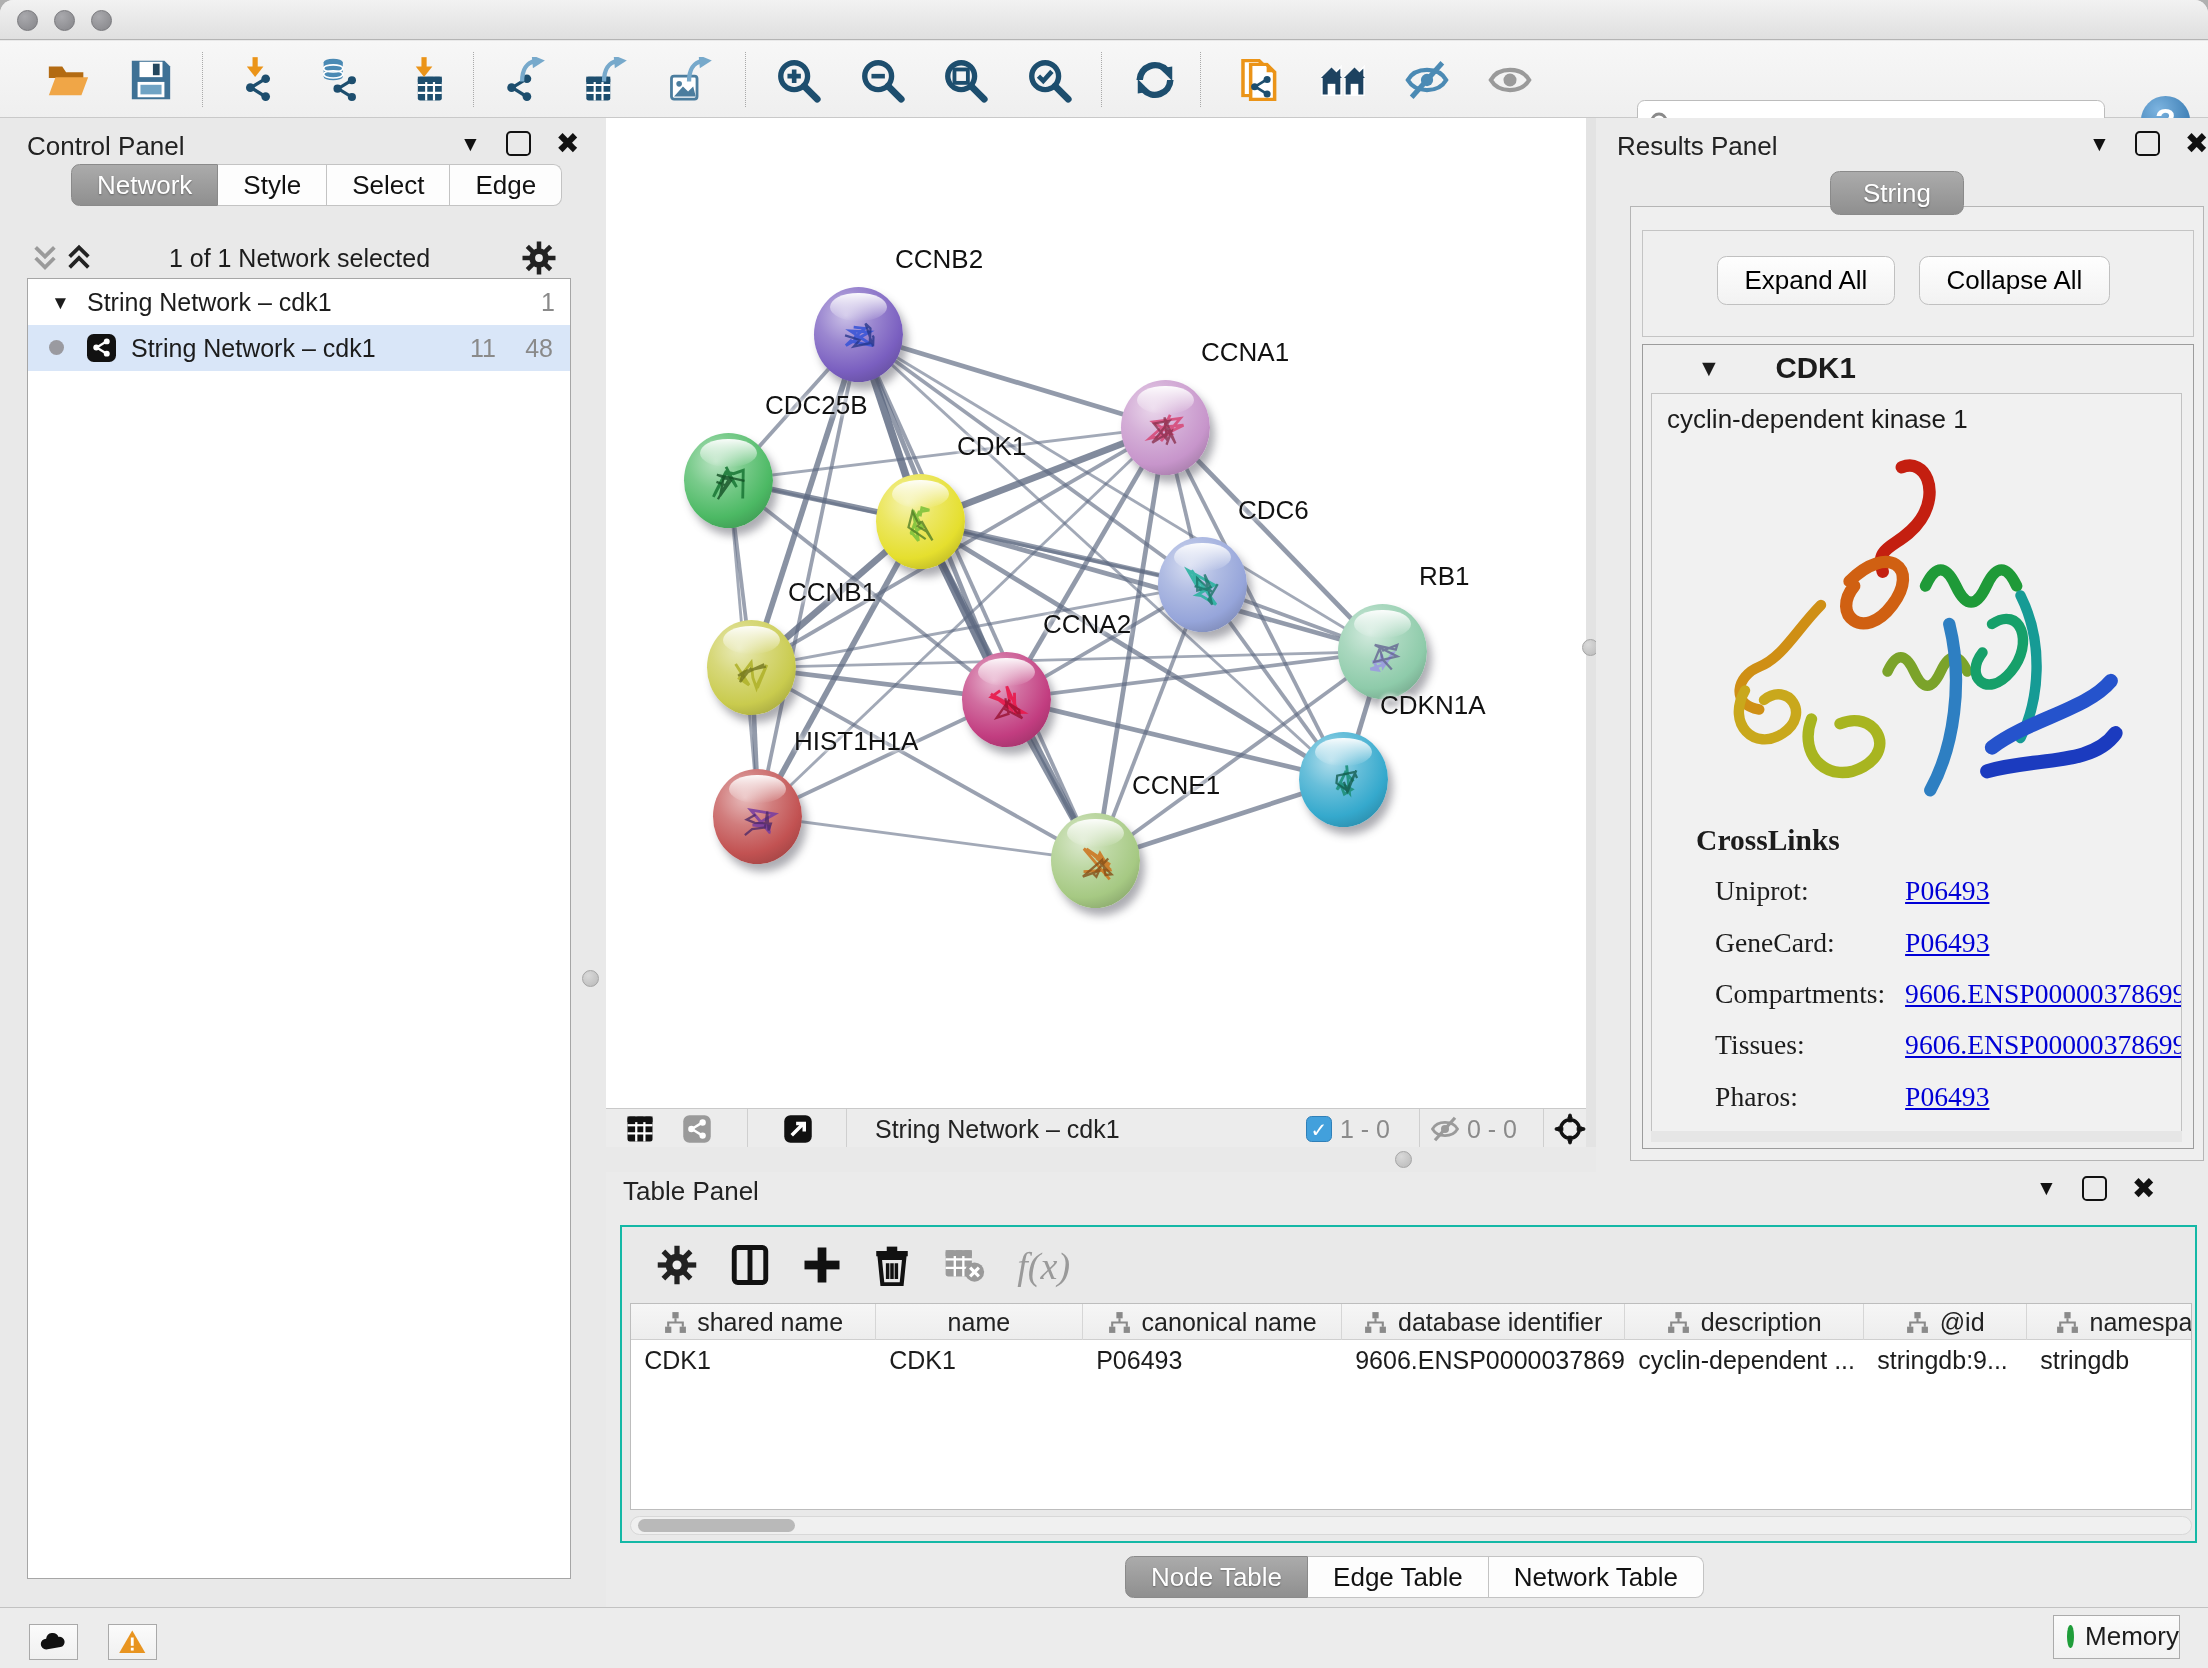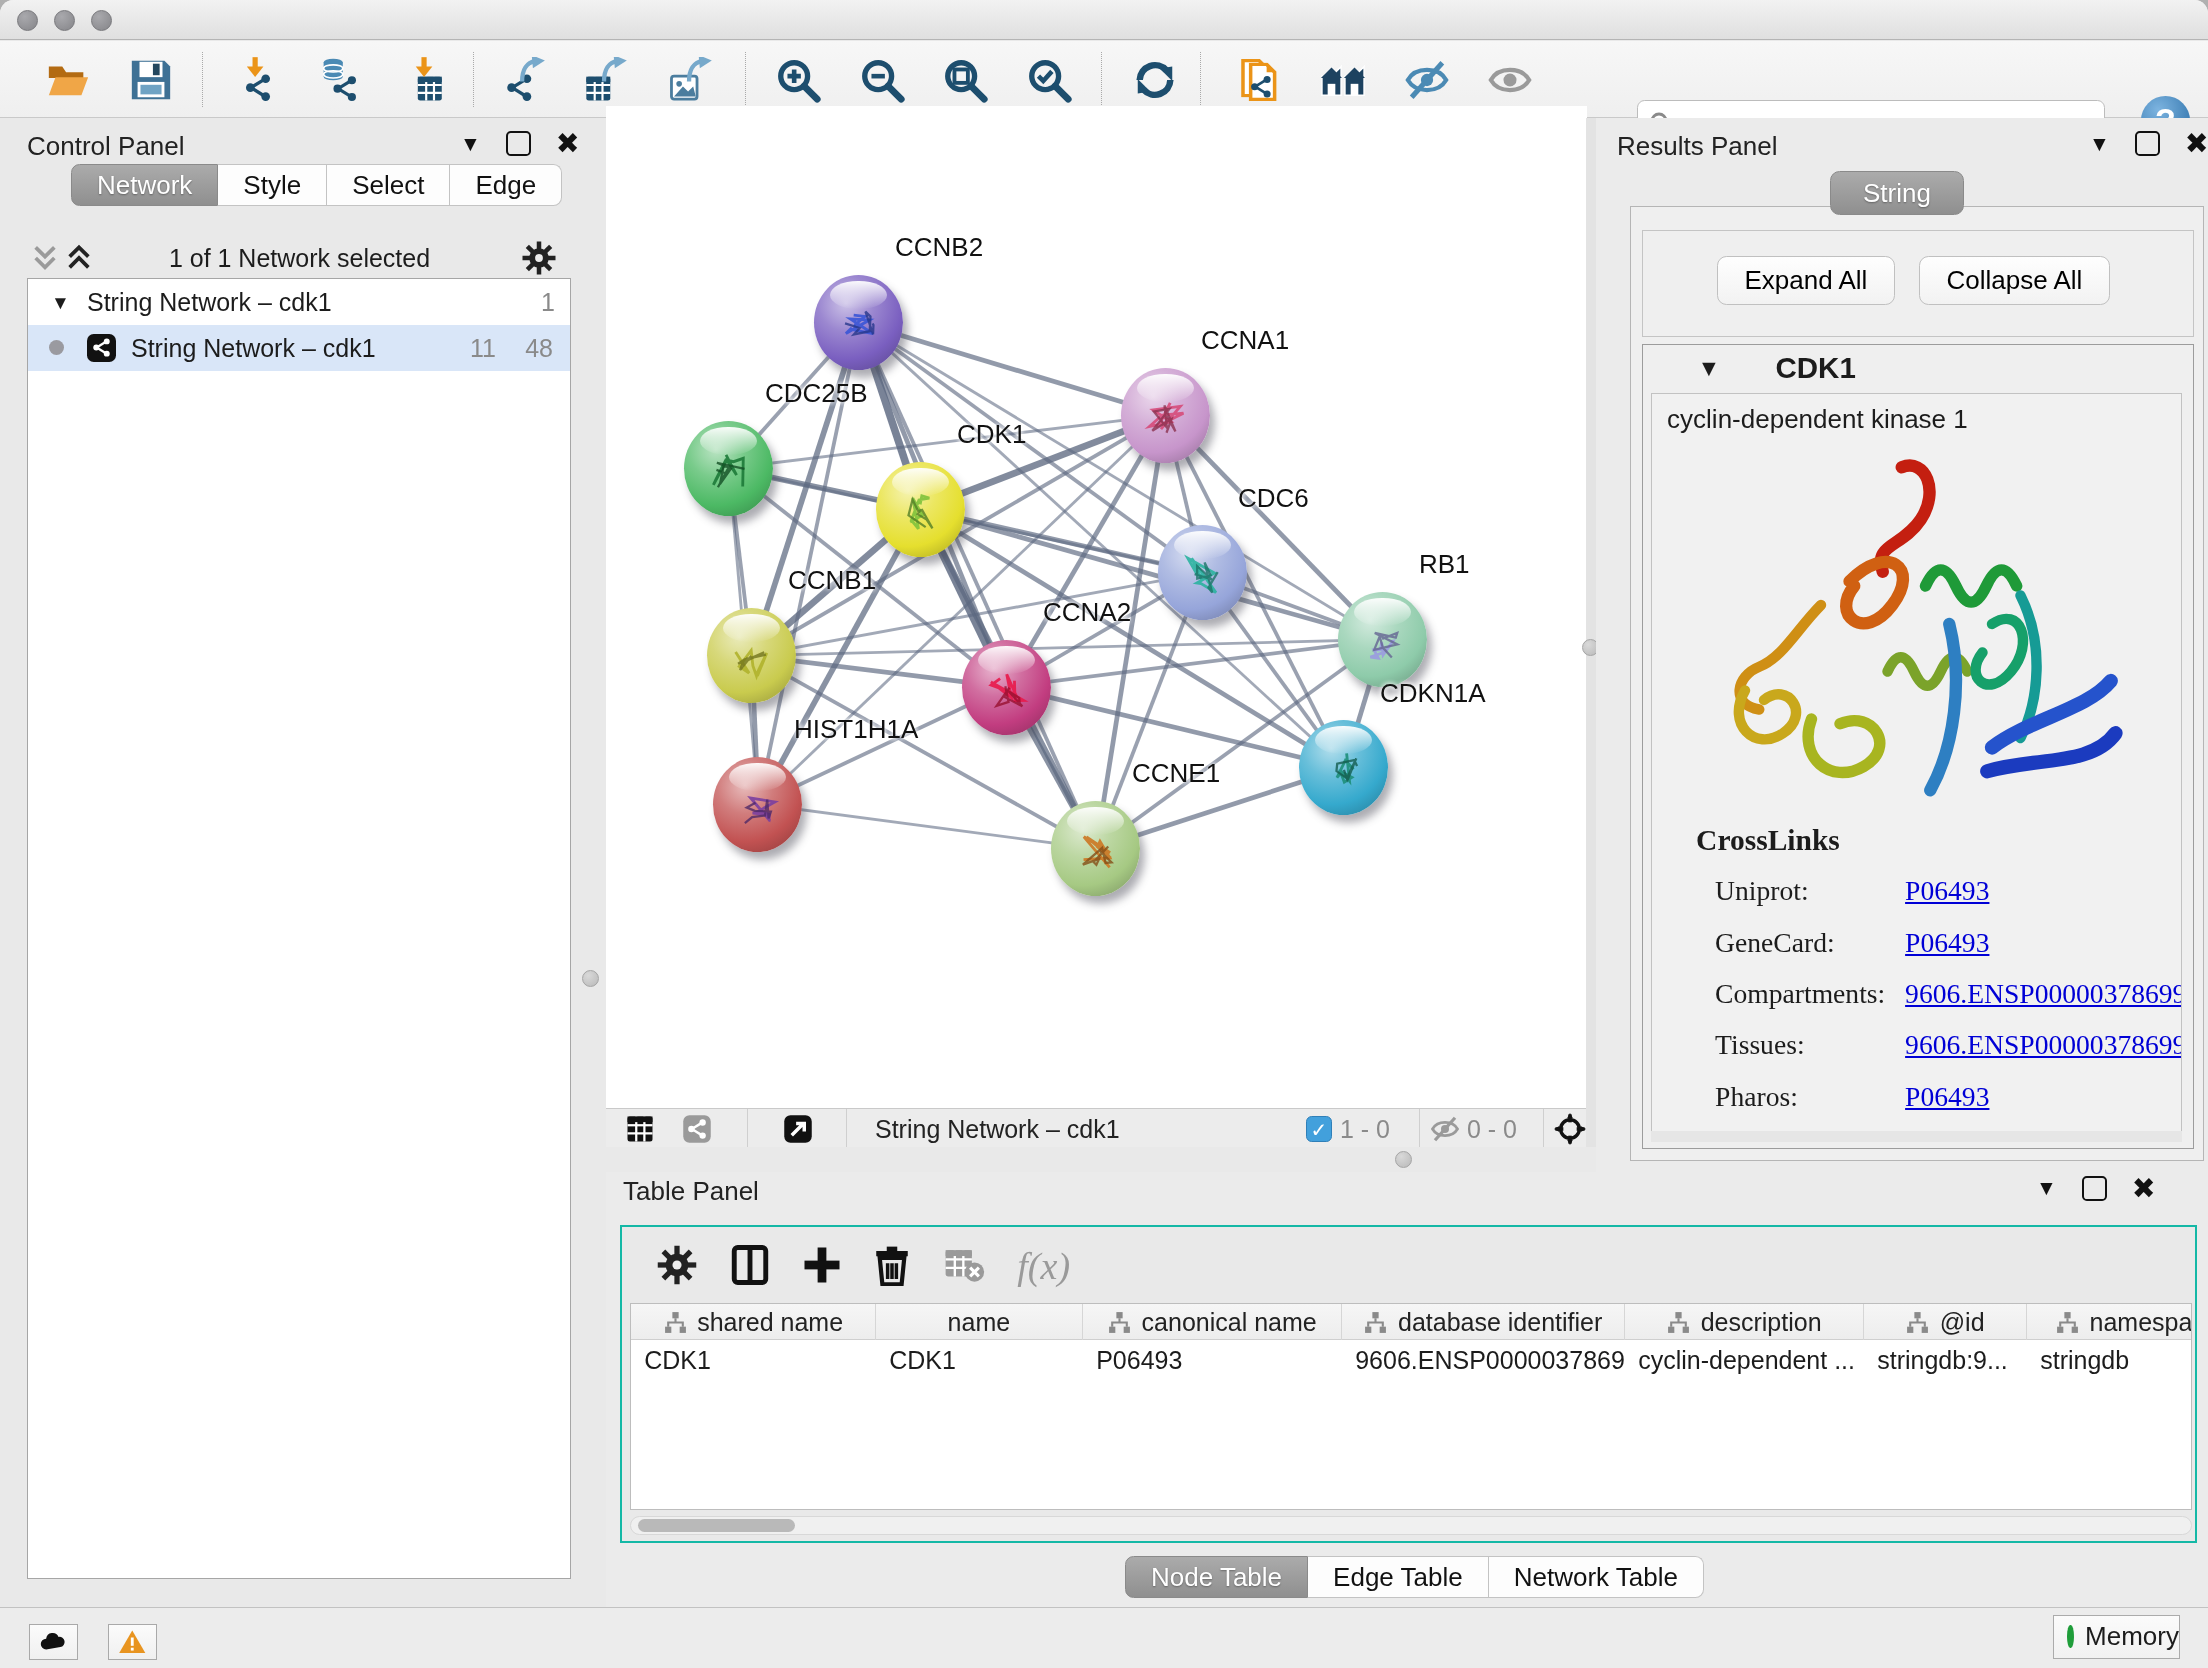--- a/index.html
+++ b/index.html
@@ -60,21 +60,21 @@
     border-radius:50%; background:#9a9aa0; }
   .nl-badge { position:absolute; left:59px; top:8.6px; width:28.5px; height:28.5px;
     background:#111; border-radius:6.7px; }
   .nl-badge svg { width:21px; height:21px; margin:3.8px; }
   .nl-child-label { position:absolute; left:103px; top:8.6px; }
   .nl-n1 { position:absolute; right:74px; top:8.6px; color:#8a8a8a; }
   .nl-n2 { position:absolute; right:17px; top:8.6px; color:#8a8a8a; }
   .split-dot { position:absolute; width:17px; height:17px; border-radius:50%;
     background:radial-gradient(circle at 35% 30%, #d9d9d9, #b9b9b9); border:1px solid #a5a5a5; }
   
-  #net-canvas { position:absolute; left:606px; top:106px; width:981px; height:1275px;
+  #net-canvas { position:absolute; left:606px; top:118px; width:981px; height:1275px;
     background:#fff; overflow:hidden;padding-left:40px; }
   #edge-svg { position:absolute; left:0; top:0; }
   .node { position:absolute; width:89px; height:95px; border-radius:50%;
     box-shadow:4.8px 7.6px 8.6px rgba(70,70,85,.45); }
   .node::before { content:""; position:absolute; left:18%; top:6%; width:64%; height:30%;
     border-radius:50%; background:linear-gradient(rgba(255,255,255,.95),rgba(255,255,255,.02)); }
   .node svg { position:absolute; left:0; top:0; width:89px; height:95px; }
   .node-label { position:absolute; font-size:26px; color:#111;
     text-shadow:0 0 4.8px #fff,0 0 4.8px #fff; white-space:nowrap; }
   

